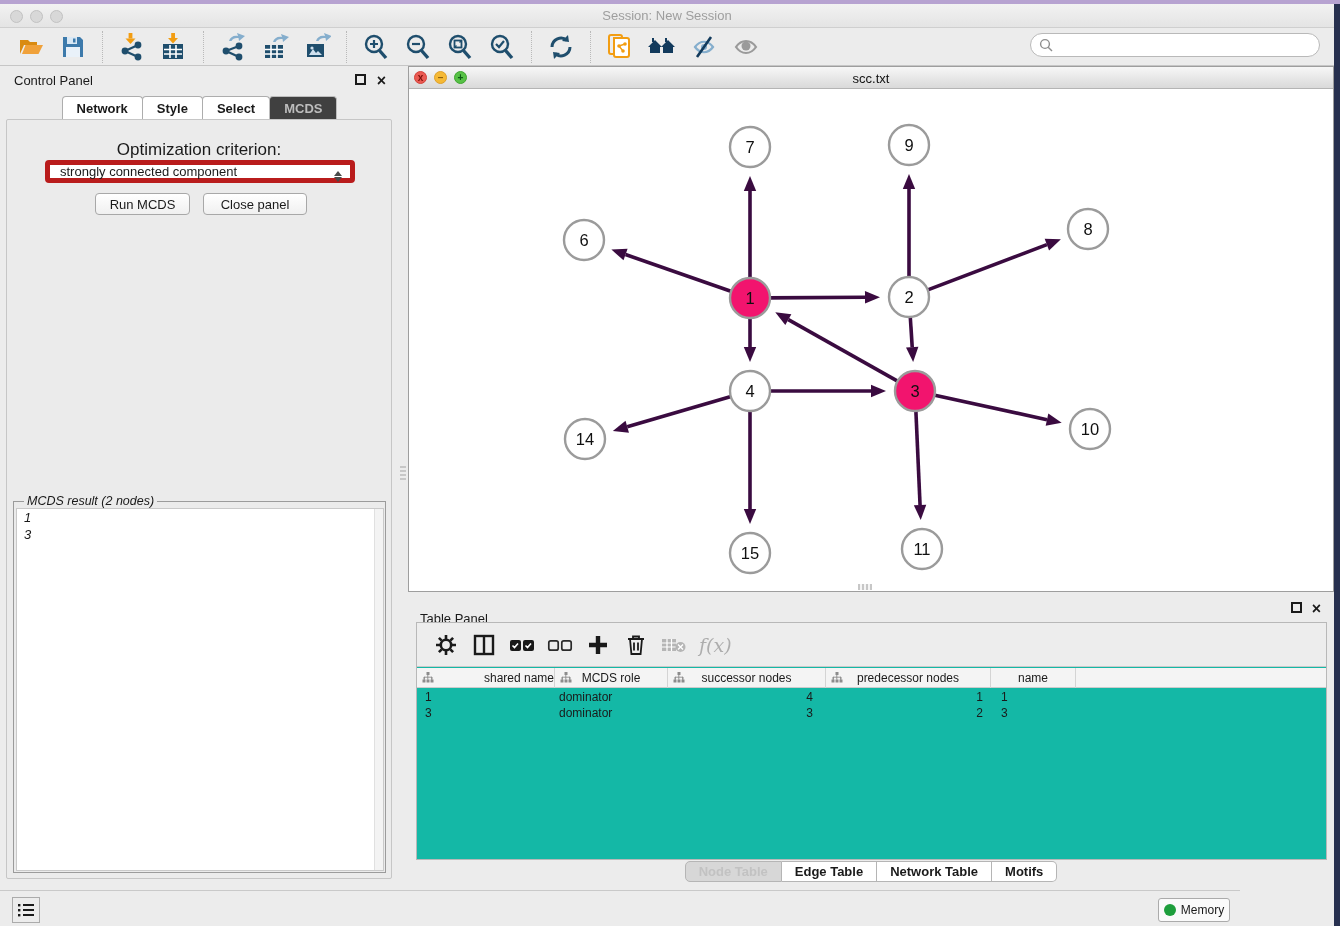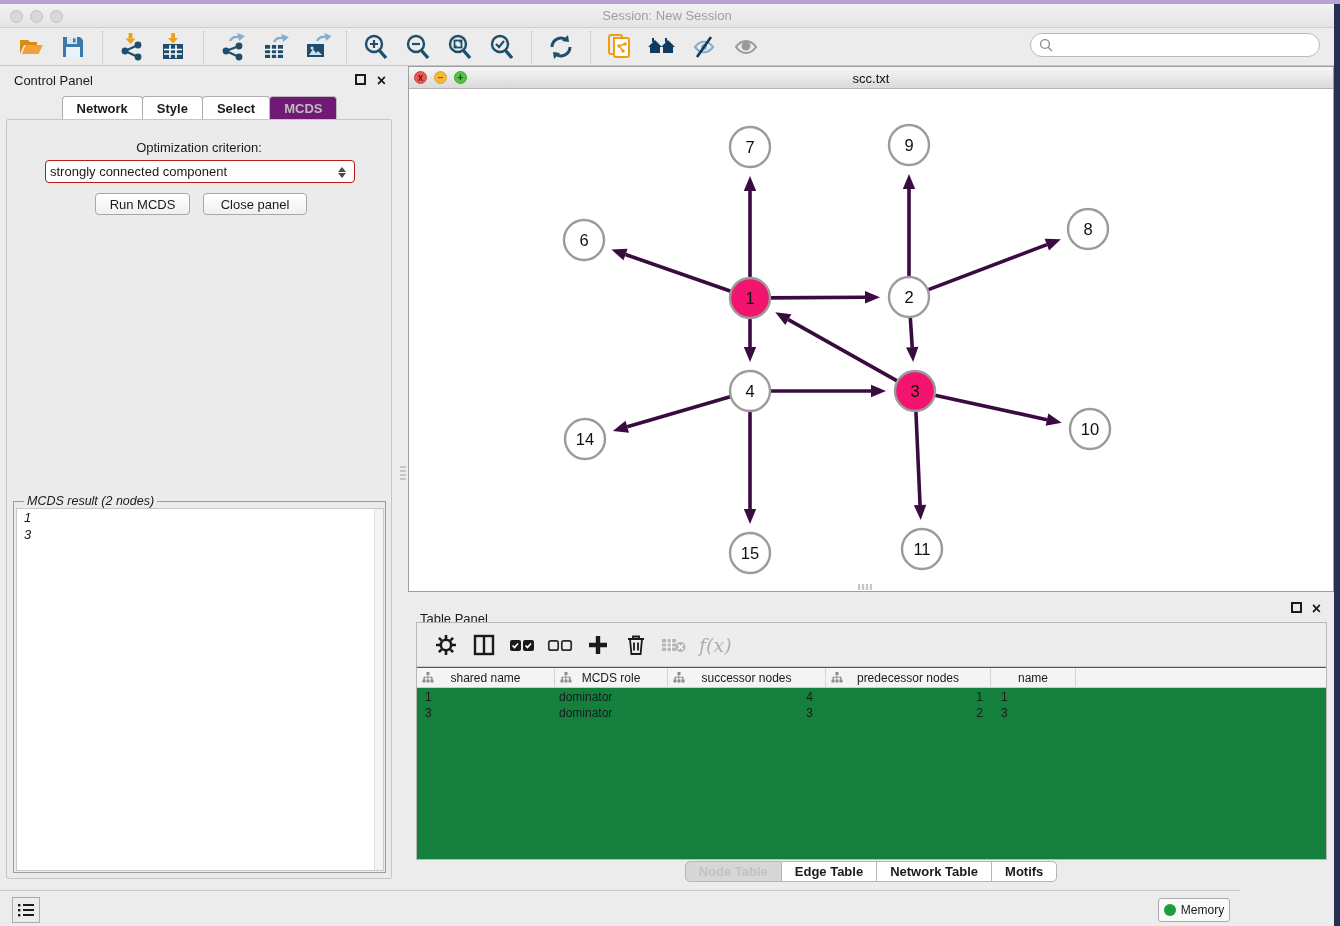--- a/index.html
+++ b/index.html
@@ -24,24 +24,24 @@
   #search-input { border:none; outline:none; flex:1; height:20px; font-size:12px; background:transparent; }
 
   
   #control-panel { left:0; top:66px; width:398px; height:818px; background:#ececec; }
   #cp-header { position:absolute; left:0; top:0; width:100%; height:28px; }
   #cp-title { position:absolute; left:14px; top:7px; font-size:13px; }
   .panel-float { position:absolute; width:11px; height:11px; border:2px solid #1a1a1a; background:transparent; }
   .panel-close { position:absolute; font-size:16px; font-weight:bold; color:#1a1a1a; line-height:11px; }
   #cp-tabs { position:absolute; left:0; top:30px; width:100%; display:flex; justify-content:center; }
   .cp-tab { height:23px; border:1px solid #adadad; border-bottom:none; background:#fff; font-size:13px; font-weight:bold; display:flex; align-items:center; justify-content:center; padding:0 14px; border-radius:4px 4px 0 0; margin-right:-1px; }
-  .cp-tab.active { background:#701a75; color:#bdbdbd; border-color:#bdbdbd; }
+  .cp-tab.active { background:#404040; color:#bdbdbd; border-color:#bdbdbd; }
   #cp-body { position:absolute; left:6px; top:53px; width:386px; height:760px; background:#ebebeb; border:1px solid #c6c6c6; border-radius:2px; }
-  #opt-label { position:absolute; top:20px; left:0; right:0; text-align:center; font-size:13px; }
-  #criterion-select { position:absolute; left:38px; top:40px; width:310px; height:23px; background:#fff; border:1px solid #b91c1c; border-radius:4px; font-size:13px; display:flex; align-items:center; padding:0 4px; }
+  #opt-label { position:absolute; top:20px; left:0; right:0; text-align:center; font-size:17px; }
+  #criterion-select { position:absolute; left:38px; top:40px; width:310px; height:23px; background:#fff; border:5px solid #b91c1c; border-radius:4px; font-size:13px; display:flex; align-items:center; padding:0 10px; }
   #criterion-stepper { position:absolute; right:6px; top:3px; width:12px; height:16px; display:flex; flex-direction:column; align-items:center; justify-content:center; gap:1px; }
   #criterion-stepper span { width:0; height:0; border-left:4px solid transparent; border-right:4px solid transparent; }
   #criterion-stepper .up { border-bottom:5px solid #4a4a4a; }
   #criterion-stepper .down { border-top:5px solid #4a4a4a; }
   .cp-btn { position:absolute; top:73px; height:22px; background:linear-gradient(#ffffff,#f0f0f0); border:1px solid #a8a8a8; border-radius:4px; font-size:13px; display:flex; align-items:center; justify-content:center; }
   #run-btn { left:88px; width:95px; }
   #close-panel-btn { left:196px; width:104px; }
   #result-group { position:absolute; left:6px; top:381px; width:373px; height:372px; border:1px solid #9b9b9b;font-style:italic; }
   #result-legend { position:absolute; left:10px; top:-8px; background:#ebebeb; font-size:12.5px; padding:0 3px; }
   #result-box { position:absolute; left:2px; top:6px; width:368px; height:363px; background:#fff; border:1px solid #c9c9c9; overflow:hidden; }
@@ -59,28 +59,28 @@
   .tl { position:absolute; top:4px; width:13px; height:13px; border-radius:50%; font-size:10px; font-weight:bold; text-align:center; line-height:12px; }
   #tl-close { left:5px; background:#ea5a52; border:1px solid #d3413a; color:#7e100b; }
   #tl-min { left:25px; background:#f5b935; border:1px solid #deа02b; border:1px solid #dea02b; color:#8a5d0d; }
   #tl-zoom { left:45px; background:#57c146; border:1px solid #3ea52f; color:#0b5c14; }
   #net-title { position:absolute; top:4px; left:0; right:0; text-align:center; font-size:13px; color:#111; }
   #net-canvas { position:absolute; left:0; top:22px; width:924px; height:502px; background:#fff; }
 
   
   #table-panel { left:408px; top:596px; width:926px; height:288px; background:#ececec; }
   #tp-title { position:absolute; left:12px; top:15px; font-size:13px; }
-  #tp-container { position:absolute; left:8px; top:26px; width:911px; height:238px; border:1px solid #b8b8b8; background:#15803d; }
+  #tp-container { position:absolute; left:8px; top:26px; width:911px; height:238px; border:1px solid #b8b8b8; background:#14b8a6; }
   #tp-toolbar { position:absolute; left:0; top:0; width:100%; height:44px; background:#ededed; border-bottom:1px solid #c9c9c9; display:flex; align-items:center; padding-left:10px; }
   .tpicon { width:30px; height:30px; display:flex; align-items:center; justify-content:center; margin:0 4px; }
   #fx-label { font-family:"DejaVu Serif", serif; font-style:italic; font-size:19px; color:#adadad; margin-left:6px; }
   #tp-header-row { position:absolute; left:0; top:45px; width:100%; height:20px; display:flex; background:#f4f4f4; border-bottom:1px solid #cccccc; }
   .th { height:20px; border-right:1px solid #d4d4d4; display:flex; align-items:center; justify-content:center; font-size:12px; position:relative; }
   .th .tree-ic { position:absolute; left:5px; top:4px; }
-  .c0 { width:138px; } .c1 { width:113px; } .c2 { width:158px; } .c3 { width:165px; } .c4 { width:85px; } .cfill { flex:1; border-right:none; }
+  .c0 { width:138px;justify-content:flex-end; } .c1 { width:113px; } .c2 { width:158px; } .c3 { width:165px; } .c4 { width:85px; } .cfill { flex:1; border-right:none; }
   #tp-rows { position:absolute; left:0; top:66px; width:100%; }
   .trow { display:flex; height:16px; }
   .td { font-size:12px; height:16px; line-height:16px; overflow:hidden; }
   .td.c0 { padding-left:8px; } .td.c1 { padding-left:4px; } .td.c2 { text-align:right; padding-right:13px; } .td.c3 { text-align:right; padding-right:8px; } .td.c4 { padding-left:10px; }
   #tp-tabs { position:absolute; left:0; bottom:2px; width:100%; height:22px; display:flex; justify-content:center; align-items:center; }
   .tp-tab { height:21px; background:#fff; border:1px solid #b5b5b5; border-left:none; font-size:13px; font-weight:bold; display:flex; align-items:center; justify-content:center; padding:8px 13px; }
   .tp-tab:first-child { border-left:1px solid #b5b5b5; border-radius:5px 0 0 5px; }
   .tp-tab:last-child { border-radius:0 5px 5px 0; }
   .tp-tab.active { background:#d7d7d7; color:#c2c2c2; }
 

